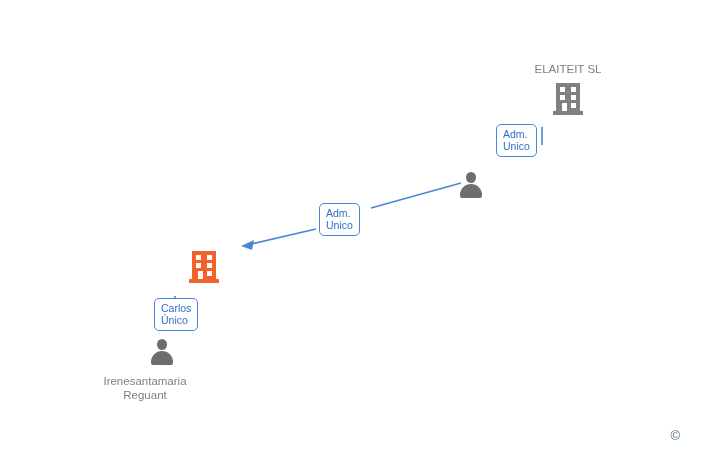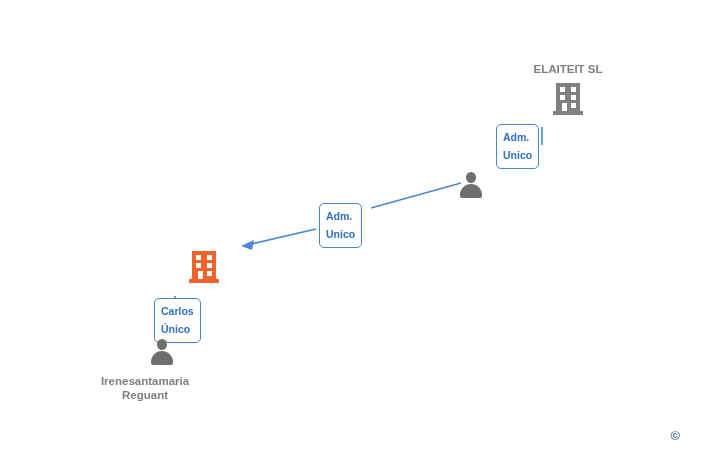--- a/index.html
+++ b/index.html
@@ -11,21 +11,20 @@
     height: 450px;
     background: #ffffff;
     font-family: "Liberation Sans", sans-serif;
     overflow: hidden;
   }
   #canvas {
     position: relative;
     width: 688px;
     height: 450px;
     background: #ffffff;
-    font-weight: bold;
   }
   .edge-layer {
     position: absolute;
     left: 0;
     top: 0;
     width: 728px;
     height: 450px;
     pointer-events: none;
   }
   .node {
@@ -108,21 +107,21 @@
   }
   
   .badge {
     position: absolute;
     box-sizing: border-box;
     border: 1px solid #4a86d8;
     border-radius: 5px;
     background: #ffffff;
     color: #2f6fc4;
     font-size: 10.5px;
-    line-height: 18px;
+    line-height: 12px;
     padding: 3px 6px 4px 6px;
     white-space: pre;
     text-align: left;
   }
   
   #watermark {
     position: absolute;
     right: 8px;
     bottom: 8px;
     display: flex;

